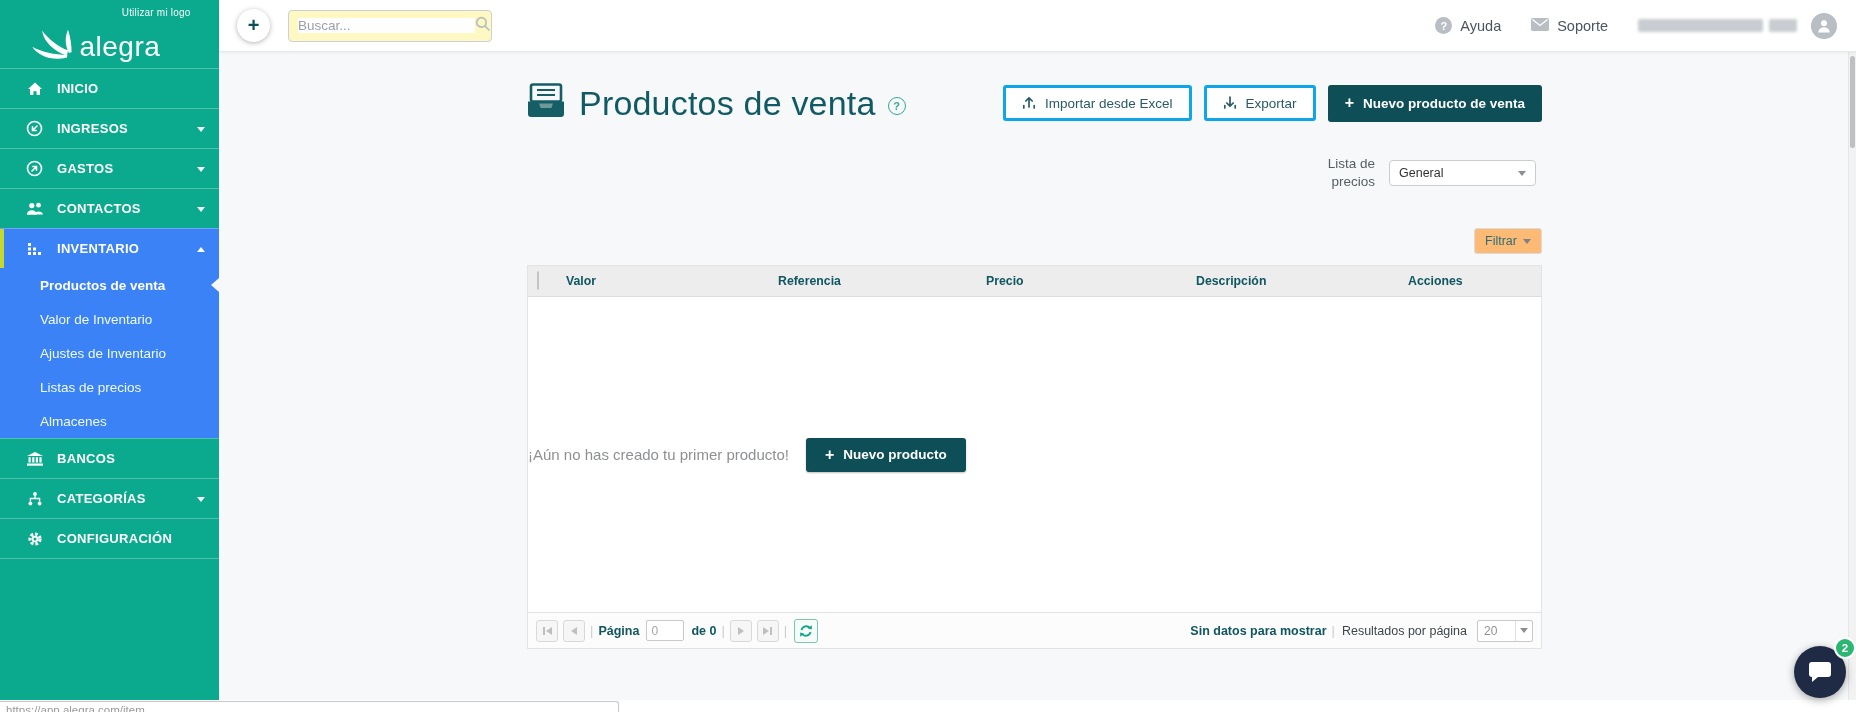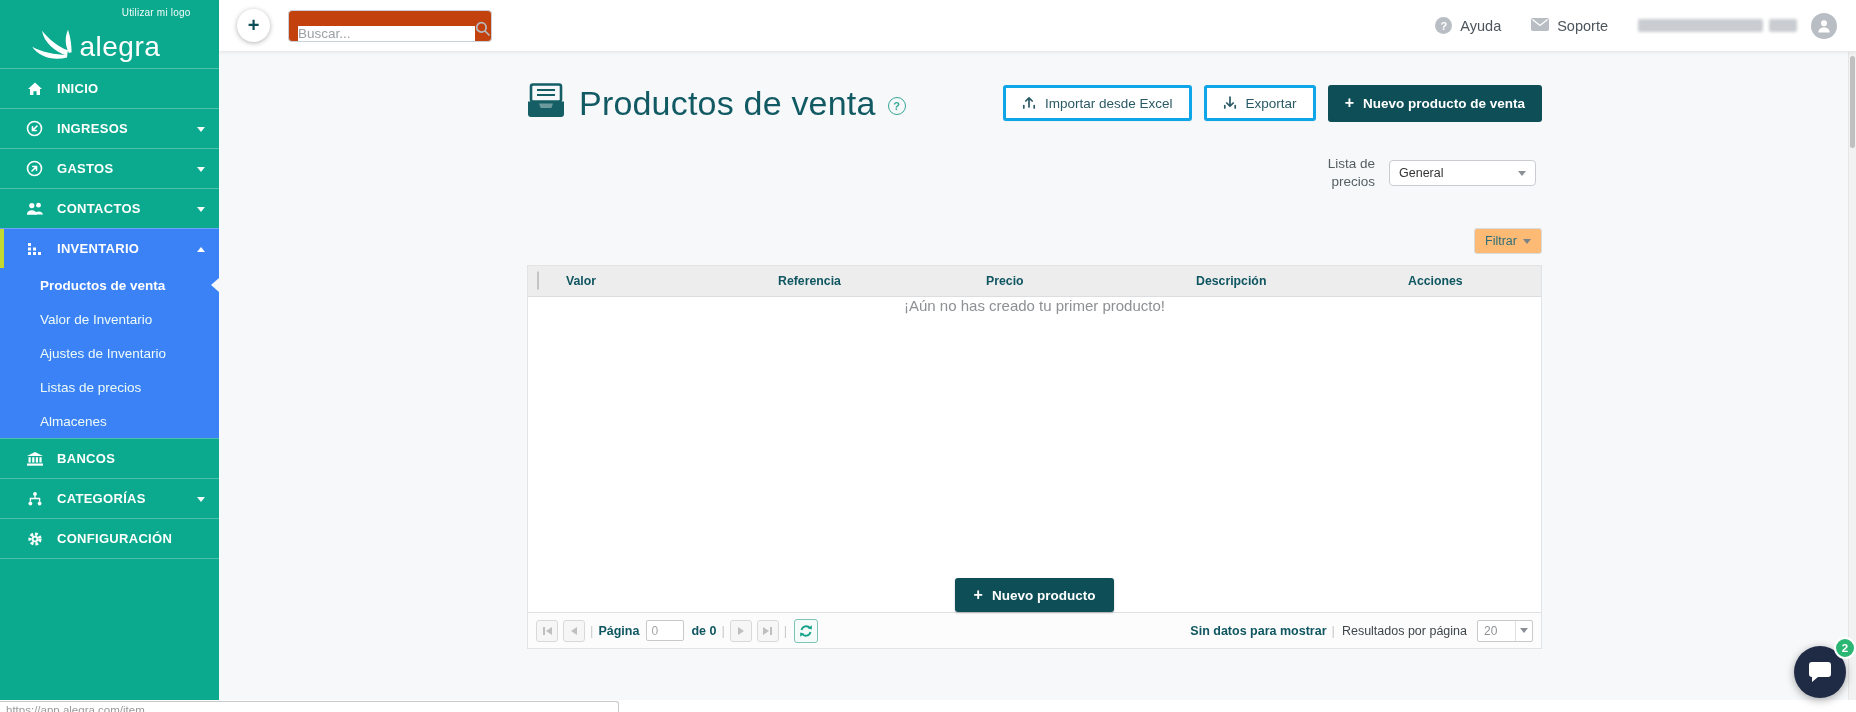--- a/index.html
+++ b/index.html
@@ -34,21 +34,21 @@
   .nav-end { border-top:1px solid rgba(255,255,255,.28); height:0; }
 
   
   .topbar { position:absolute; left:219px; top:0; width:1637px; height:52px; background:#fff;
             border-bottom:1px solid #e7e9eb; box-shadow:0 1px 3px rgba(0,0,0,.06);
             display:flex; align-items:center; z-index:5; }
   .plus-btn { margin-left:18px; width:33px; height:33px; border-radius:50%; background:#fff;
               box-shadow:0 1px 5px rgba(0,0,0,.3); display:flex; align-items:center; justify-content:center;
               color:#0d4e57; font-size:20px; font-weight:600; cursor:pointer; }
   .search-box { margin-left:18px; width:204px; height:32px; border:1px solid #cbd0d6; border-radius:4px;
-                display:flex; align-items:flex-end; padding:0 9px; background:#c2410c; }
+                display:flex; align-items:center; padding:0 9px; background:#fef9c3; }
   .search-box input { flex:1; border:none; outline:none; font-size:13.5px; color:#333;
                       font-family:"Liberation Sans","DejaVu Sans",sans-serif; }
   .search-box input::placeholder { color:#9aa0a6; }
   .tb-spacer { flex:1; }
   .tb-group { display:flex; align-items:center; gap:8px; color:#4c545c; font-size:14.5px; cursor:pointer; }
   .q-gray { width:17px; height:17px; border-radius:50%; background:#b9bec4; color:#fff; font-size:11px;
             font-weight:700; display:flex; align-items:center; justify-content:center; }
   .blur-name { display:flex; gap:6px; margin:0 14px 0 30px; filter:blur(1.6px); }
   .blur-seg { height:13px; border-radius:2px; background:#c9ccd1; }
   .avatar { width:26px; height:26px; border-radius:50%; background:#b9bec4; margin-right:19px;
@@ -84,21 +84,21 @@
                 display:flex; align-items:center; gap:6px; font-size:12.5px; color:#2b6e79; cursor:pointer; }
   .f-arrow { width:0; height:0; border-left:4px solid transparent; border-right:4px solid transparent;
              border-top:5px solid #7b8287; }
 
   .table { margin-top:11px; background:#fff; border:1px solid #e2e3e5; }
   .thead { height:31px; background:#ededee; border-bottom:1px solid #dcdddf; display:grid;
            grid-template-columns:30px 212px 208px 210px 212px 1fr; align-items:center; }
   .th { font-size:12.3px; font-weight:700; color:#0f5660; padding-left:8px; }
   .checkbox { width:14px; height:14px; border:1px solid #c2c4c6; border-radius:2px; background:#fafafa;
               margin-left:9px; cursor:pointer; }
-  .tbody { height:315px; display:flex; flex-direction:column; align-items:center; justify-content:space-between; gap:17px; }
+  .tbody { height:315px; display:flex; flex-direction:row; align-items:center; justify-content:flex-start; gap:17px; }
   .empty-text { font-size:15px; color:#8d9094; }
   .btn-new-sm { height:34px; padding:0 19px; background:#0d4e57; border:none; border-radius:3px; color:#fff;
                 font-weight:700; font-size:13.5px; display:flex; align-items:center; gap:9px; cursor:pointer;
                 box-shadow:0 1px 2px rgba(0,0,0,.25); }
   .tfoot { height:36px; border-top:1px solid #e0e1e3; background:#fcfcfd; display:flex; align-items:center;
            padding:0 8px; font-size:12.5px; color:#0f5660; }
   .pgbtn { width:22px; height:22px; border:1px solid #d9d9d9; border-radius:3px; background:#f6f6f6;
            display:flex; align-items:center; justify-content:center; gap:1px; cursor:pointer; }
   .tri-l { width:0; height:0; border-top:4px solid transparent; border-bottom:4px solid transparent; border-right:6px solid #bfbfbf; }
   .tri-r { width:0; height:0; border-top:4px solid transparent; border-bottom:4px solid transparent; border-left:6px solid #bfbfbf; }

